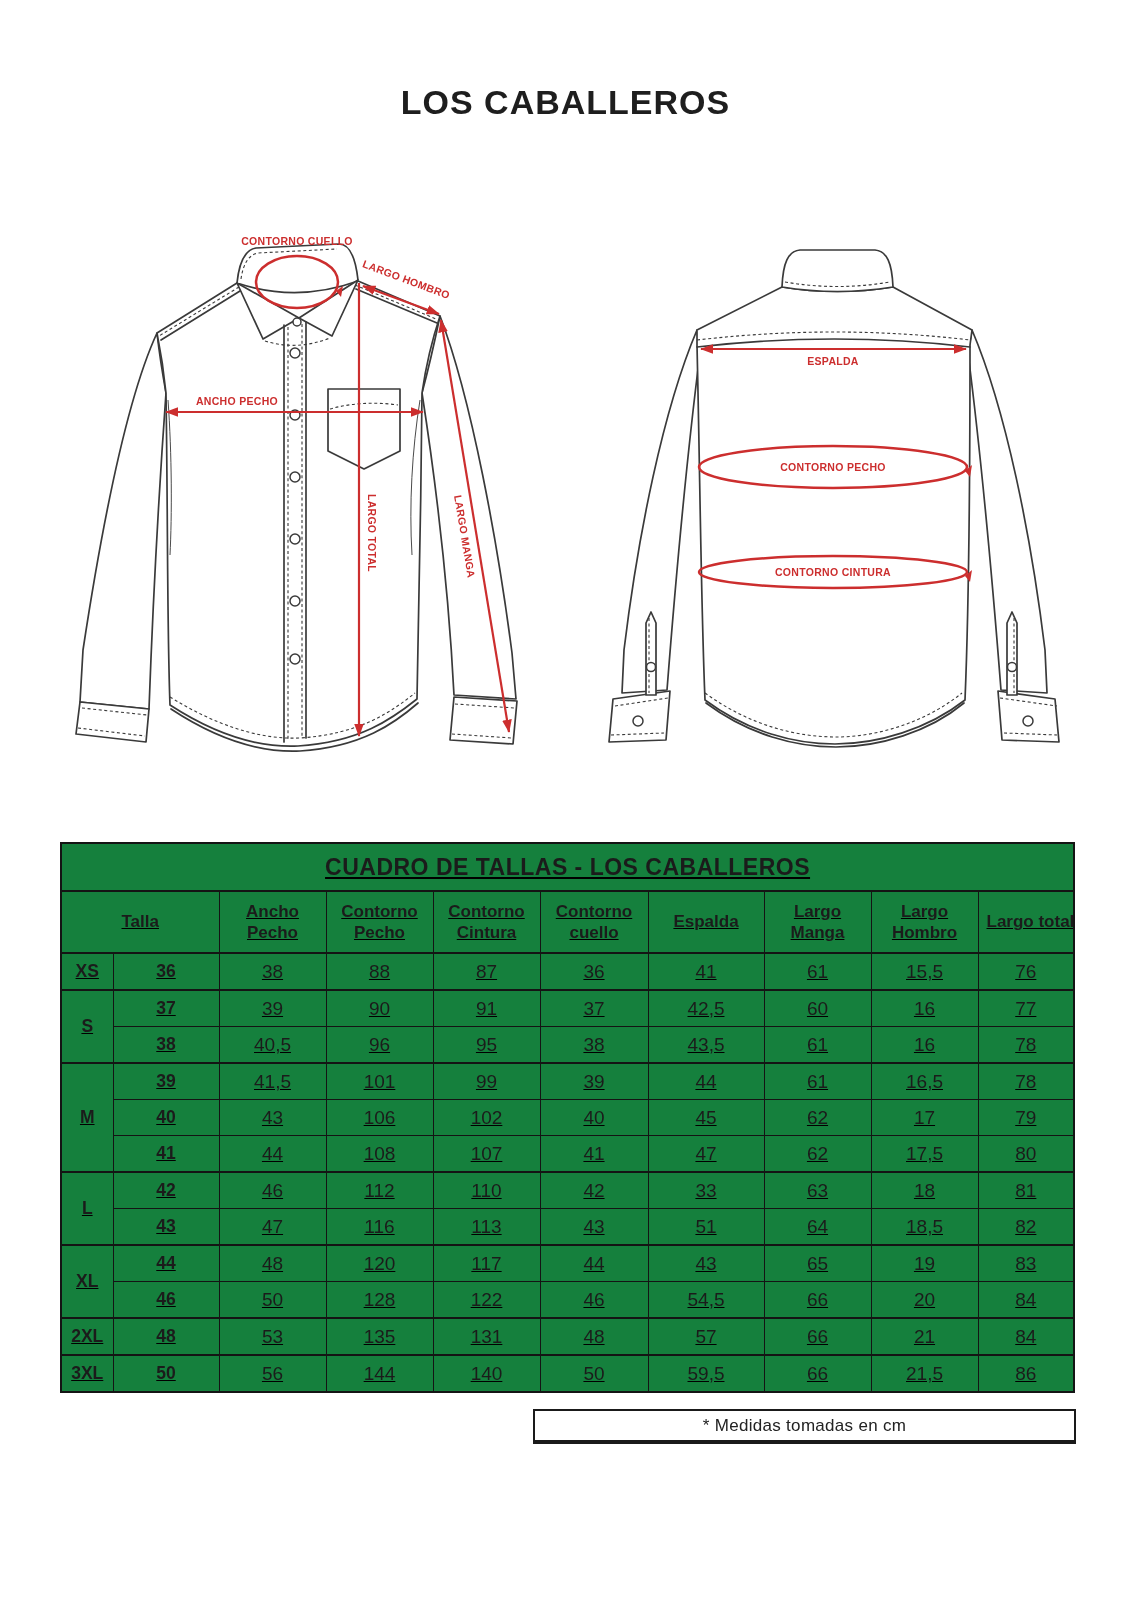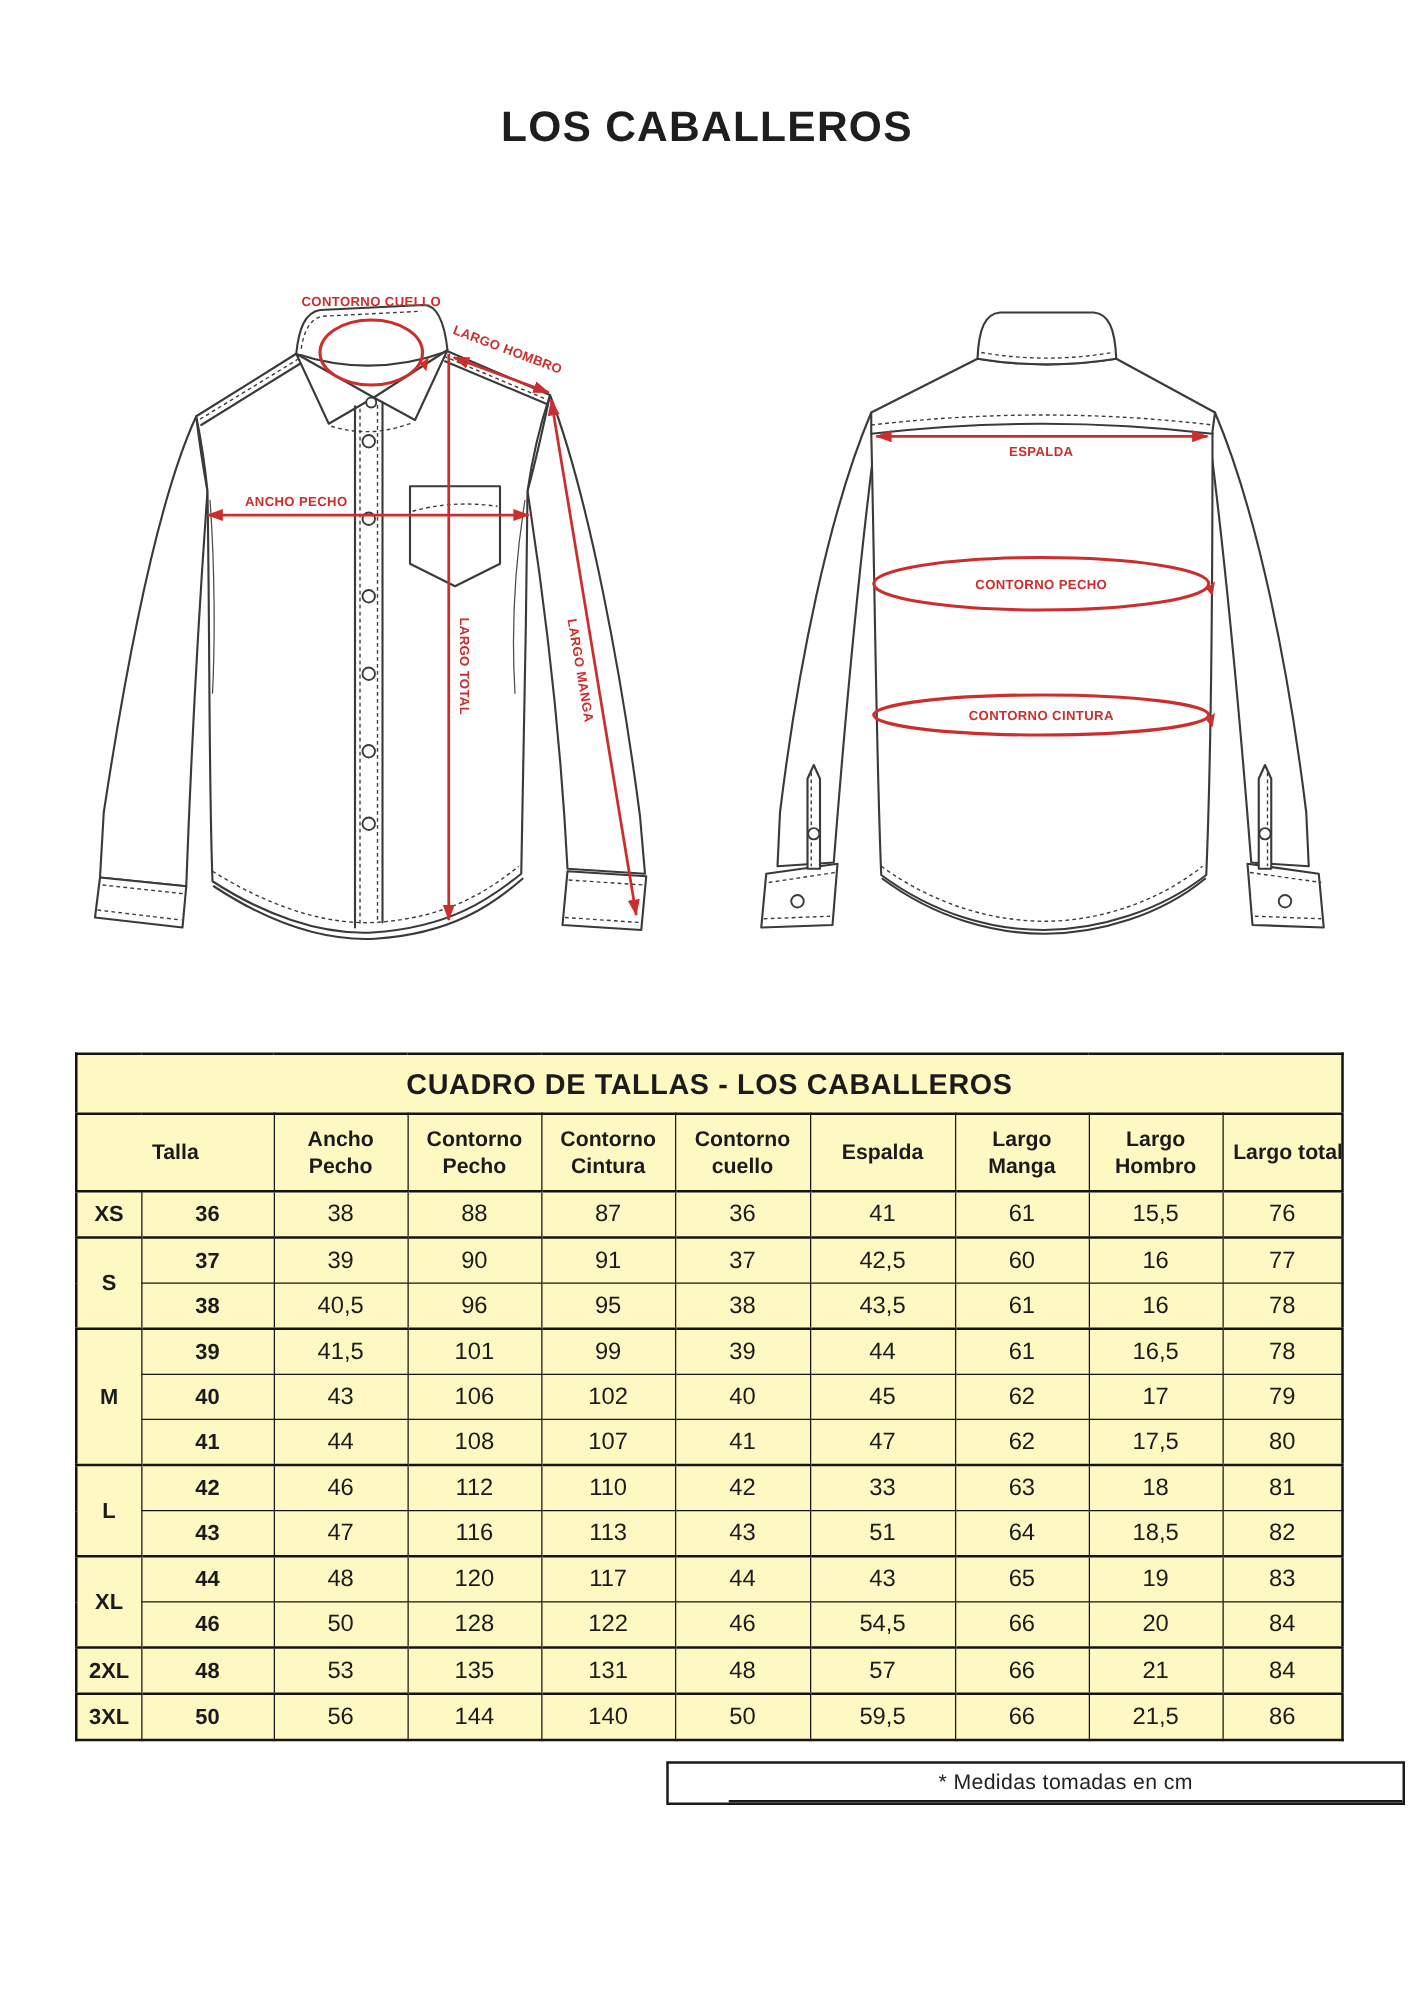--- a/index.html
+++ b/index.html
@@ -11,31 +11,31 @@
   .k{fill:none;stroke:#3a3a3a;stroke-width:1.7;stroke-linejoin:round;stroke-linecap:round;}
   .kf{fill:#ffffff;stroke:#3a3a3a;stroke-width:1.7;stroke-linejoin:round;}
   .thin{fill:none;stroke:#4a4a4a;stroke-width:1;}
   .d{fill:none;stroke:#3a3a3a;stroke-width:1.1;stroke-dasharray:3 2.6;}
   .btn{fill:#ffffff;stroke:#3a3a3a;stroke-width:1.5;}
   .r{fill:none;stroke:#cc2e2e;stroke-width:2.2;}
   .re{fill:none;stroke:#cc2e2e;stroke-width:2.5;}
   .rt{fill:#cc2e2e;font-size:10.5px;font-weight:bold;letter-spacing:.3px;font-family:"Liberation Sans",sans-serif;}
   
   .size-table{position:absolute;left:60px;top:842px;width:1013px;border-collapse:collapse;
-    table-layout:fixed;border:2.8px solid #141414;background:#fef9c3;}
+    table-layout:fixed;border:2.8px solid #141414;background:#15803d;text-decoration:underline;}
   .size-table td{border:1.5px solid #141414;text-align:center;vertical-align:middle;
     font-size:19px;color:#1b1b1b;height:35px;padding:0 6px;overflow:hidden;}
   .size-table tr.title-row td{border-bottom:2.8px solid #141414;font-size:23px;font-weight:bold;
     height:46px;letter-spacing:.5px;}
   .size-table tr.hdr td{font-size:17px;font-weight:bold;height:60px;line-height:1.25;
     border-bottom:2.8px solid #141414;padding:0 8px;}
   .size-table td.sz,.size-table td.num{font-weight:bold;font-size:17.5px;}
   .size-table td.gt{border-top:2.8px solid #141414;}
   .nw{white-space:nowrap;}
-  .notes-box{position:absolute;left:533px;top:1409px;width:539px;border:2.4px solid #1a1a1a;background:#fff;padding-left:48px;}
+  .notes-box{position:absolute;left:533px;top:1409px;width:539px;border:2.4px solid #1a1a1a;background:#fff;}
   .note-row{height:29px;display:flex;align-items:center;justify-content:center;
     font-size:17px;color:#222;letter-spacing:.3px;}
   .note-row:first-child{border-bottom:2px solid #1a1a1a;}
 </style>
 </head>
 <body>
 
 <div class="page-title">
   <div>LOS CABALLEROS</div>
 </div>

